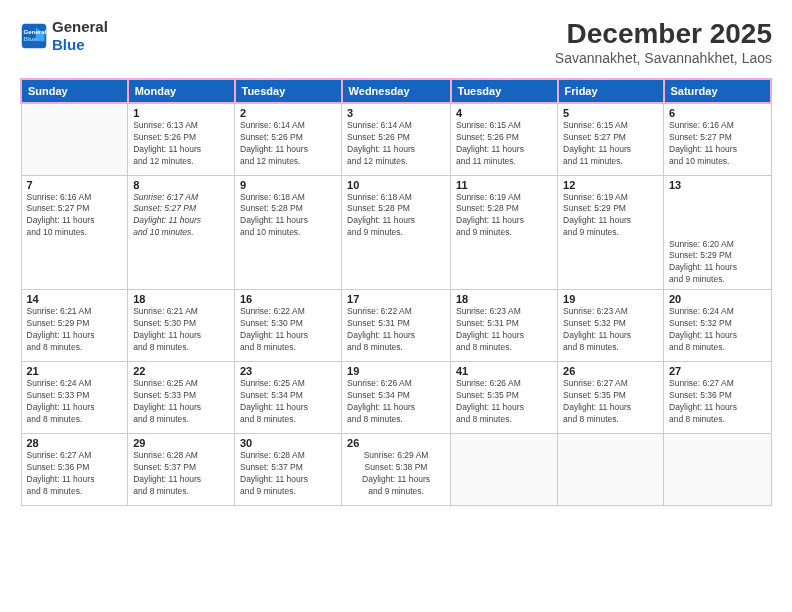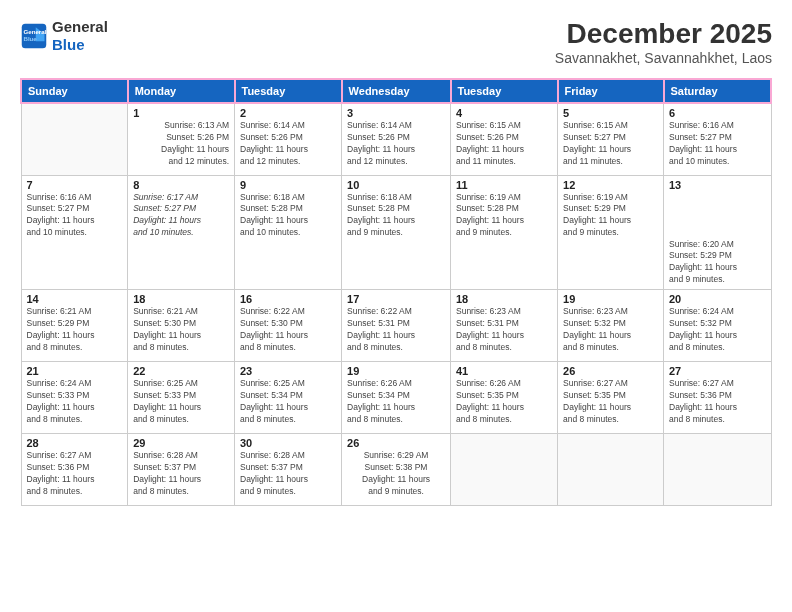--- a/index.html
+++ b/index.html
@@ -120,21 +120,21 @@
         <th>Tuesday</th>
         <th>Friday</th>
         <th>Saturday</th>
       </tr>
     </thead>
     <tbody id="calendar-body">
     <tr>
           <td class="empty"></td>
           <td>
             <span class="day-num">1</span>
-            <div class="day-info" style="white-space: pre-line; text-align: right;">Sunrise: 6:13 AM
+            <div class="day-info" style="white-space: pre-line;">Sunrise: 6:13 AM
 Sunset: 5:26 PM
 Daylight: 11 hours
 and 12 minutes.</div>
           </td>
           <td>
             <span class="day-num">2</span>
             <div class="day-info" style="white-space: pre-line;">Sunrise: 6:14 AM
 Sunset: 5:26 PM
 Daylight: 11 hours
 and 12 minutes.</div>

